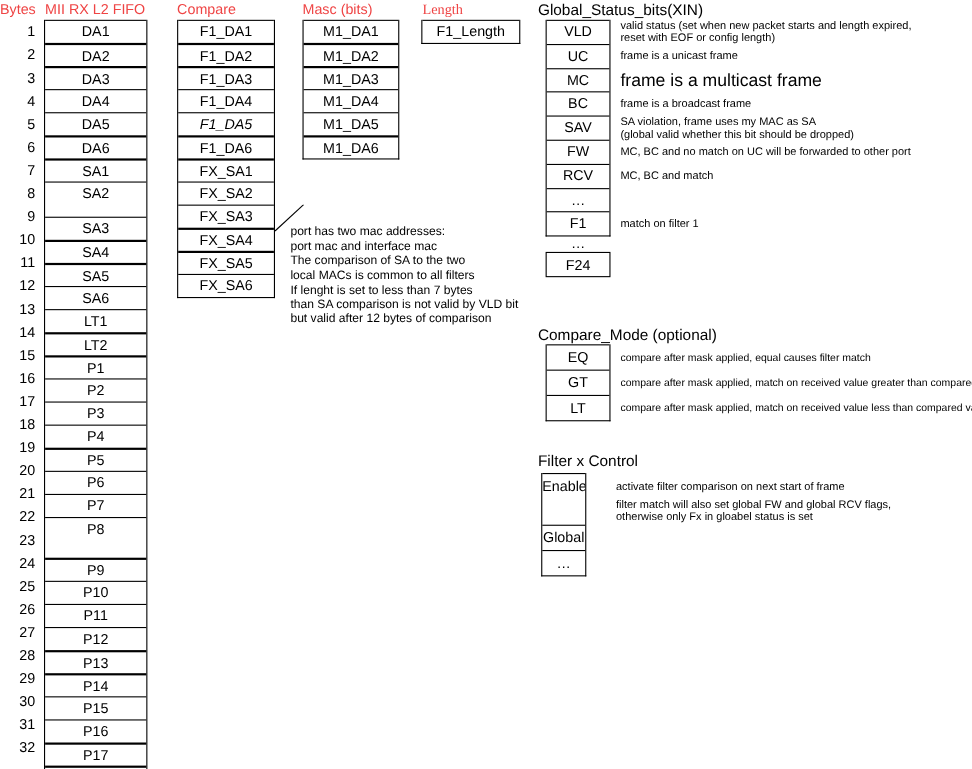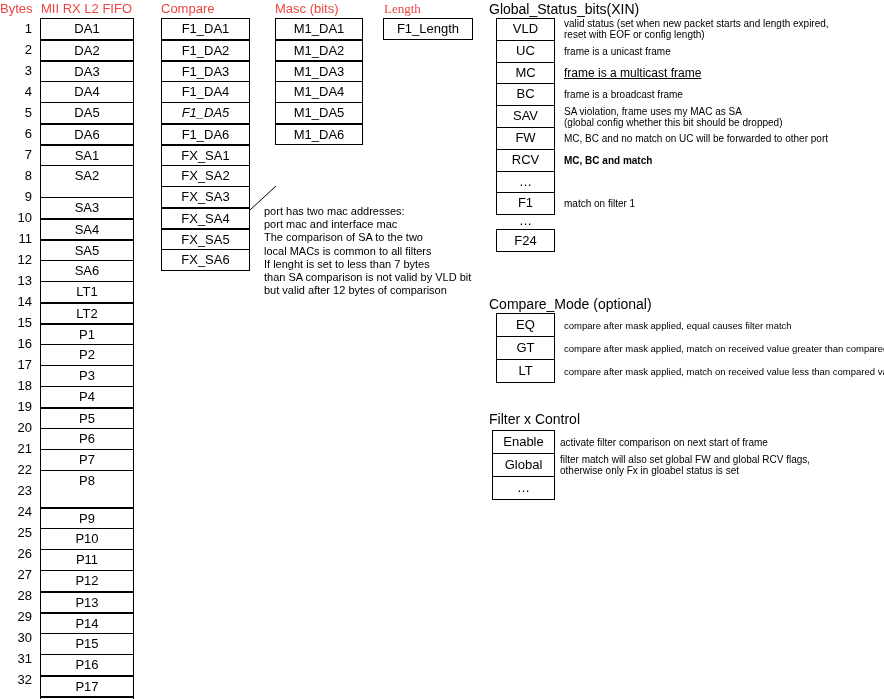--- a/index.html
+++ b/index.html
@@ -218,46 +218,46 @@
     <div class="cell" style="height: 21.8px; line-height: 19.8px;">SAV</div>
     <div class="cell" style="height: 21.8px; line-height: 19.8px;">FW</div>
     <div class="cell" style="height: 21.8px; line-height: 19.8px;">RCV</div>
     <div class="cell" style="height: 21.8px; line-height: 19.8px;">…</div>
     <div class="cell" style="height: 21.8px; line-height: 19.8px;">F1</div>
   </div>
 <div id="gsb-descs">
     <div class="desc" style="left: 564px; top: 18.4px; font-size: 10px;">valid status (set when new packet starts and length expired,
 reset with EOF or config length)</div>
     <div class="desc" style="left: 564px; top: 45.7px; font-size: 10px;">frame is a unicast frame</div>
-    <div class="desc" style="left: 564px; top: 67.5px; font-size: 12px; text-decoration: underline;">frame is a multicast frame</div>
+    <div class="desc" style="left: 564px; top: 67.5px; font-size: 16px;">frame is a multicast frame</div>
     <div class="desc" style="left: 564px; top: 89.3px; font-size: 10px;">frame is a broadcast frame</div>
     <div class="desc" style="left: 564px; top: 105.6px; font-size: 10px;">SA violation, frame uses my MAC as SA
-(global config whether this bit should be dropped)</div>
+(global valid whether this bit should be dropped)</div>
     <div class="desc" style="left: 564px; top: 132.9px; font-size: 10px;">MC, BC and no match on UC will be forwarded to other port</div>
-    <div class="desc" style="left: 564px; top: 154.7px; font-size: 10px; font-weight: bold;">MC, BC and match</div>
+    <div class="desc" style="left: 564px; top: 154.7px; font-size: 10px;">MC, BC and match</div>
     <div class="desc" style="left: 564px; top: 198.3px; font-size: 10px;">match on filter 1</div>
   </div>
 <div class="abs" style="left:496px; top:214px; width:59px; height:14px; text-align:center; font-size:13px; line-height:14px;">…</div>
 <div class="singlebox" style="left:496px; top:229px; width:59px; height:23px; line-height:22px;">F24</div>
 
 <div class="section-title" style="left:489px; top:296px;">Compare_Mode (optional)</div>
 <div class="cellcol" id="cmode-col" style="left:496px; top:313px; width:59px;">
     <div class="cell" style="height: 23px; line-height: 21px;">EQ</div>
     <div class="cell" style="height: 23px; line-height: 21px;">GT</div>
     <div class="cell" style="height: 23px; line-height: 21px;">LT</div>
   </div>
 <div id="cmode-descs">
     <div class="desc" style="left: 564px; top: 319.5px; font-size: 9.5px;">compare after mask applied, equal causes filter match</div>
     <div class="desc" style="left: 564px; top: 342.5px; font-size: 9.5px;">compare after mask applied, match on received value greater than compared value</div>
     <div class="desc" style="left: 564px; top: 365.5px; font-size: 9.5px;">compare after mask applied, match on received value less than compared value</div>
   </div>
 
 <div class="section-title" style="left:489px; top:411px;">Filter x Control</div>
-<div class="cellcol" id="fctrl-col" style="left:492px; top:430px; width:63px;">
+<div class="cellcol" id="fctrl-col" style="left:492px; top:430px; width:41px;">
     <div class="cell" style="height: 23px; line-height: 21px;">Enable</div>
-    <div class="cell" style="height: 23px; line-height: 21px;">Global</div>
+    <div class="cell" style="height: 23px; line-height: 21px; margin-top: 24px;">Global</div>
     <div class="cell" style="height: 23px; line-height: 21px;">…</div>
   </div>
 <div id="fctrl-descs">
     <div class="desc" style="left: 560px; top: 436.5px; font-size: 10px;">activate filter comparison on next start of frame</div>
     <div class="desc" style="left: 560px; top: 454px; font-size: 10px;">filter match will also set global FW and global RCV flags,
 otherwise only Fx in gloabel status is set</div>
   </div>
 
 </body></html>

